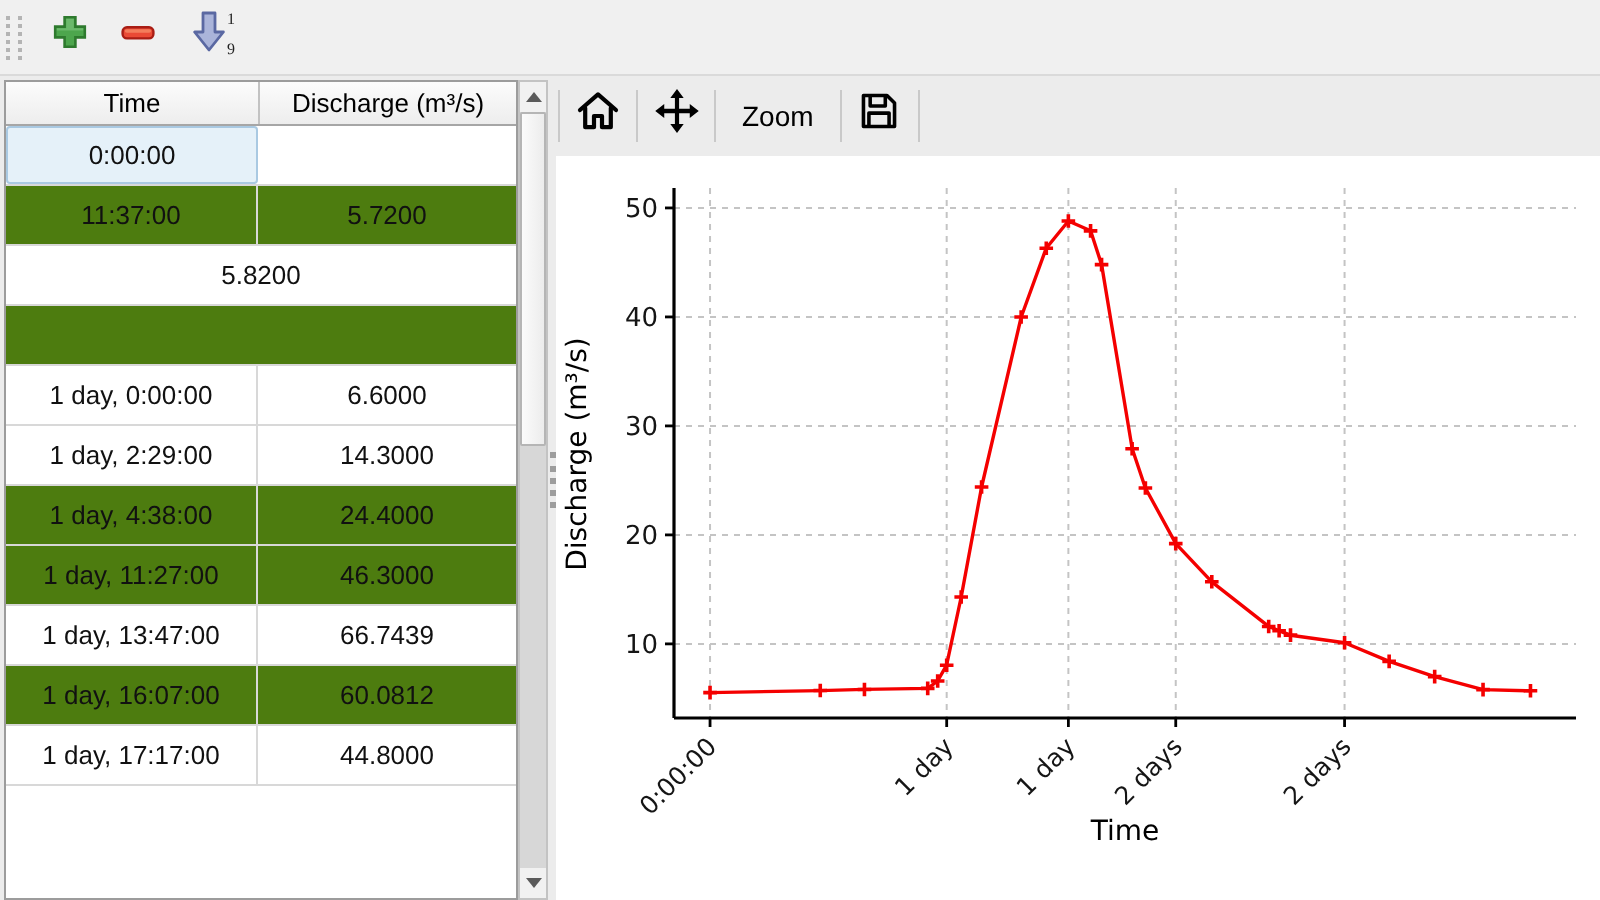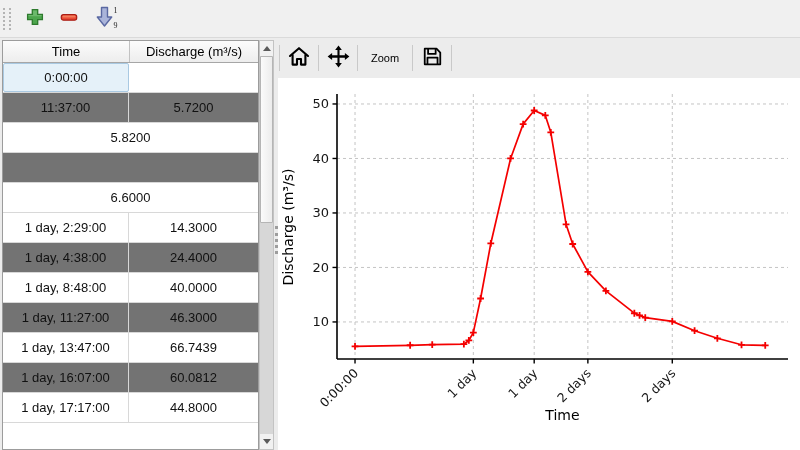--- a/index.html
+++ b/index.html
@@ -23,41 +23,41 @@
   
   .tablewrap{
     position:absolute;left:2px;top:40px;width:257px;height:410px;
     background:#fff;border:1px solid #9c9c9c;box-sizing:border-box;overflow:hidden;
   }
   .thead{display:flex;height:21px;background:linear-gradient(#fcfcfc,#ededed);border-bottom:1px solid #a6a6a6;}
   .th{font-size:13px;display:flex;align-items:center;justify-content:center;color:#000;}
   .th.c0{width:126px;border-right:1px solid #c2c2c2;}
   .th.c1{flex:1;}
   .trow{display:flex;height:30px;border-bottom:1px solid #d8d8d8;background:#fff;box-sizing:border-box;}
-  .trow.alt{background:#737373;text-align:right;}
+  .trow.alt{background:#4d7c0f;text-align:right;}
   .tcell{font-size:13px;display:flex;align-items:center;justify-content:center;box-sizing:border-box;}
   .tcell.c0{width:126px;border-right:1px solid #d8d8d8;}
   .tcell.c1{flex:1;}
   .tcell.sel{background:#e5f1f9;border:1px solid #a9c9e2;border-radius:2px;}
   
   .vscroll{position:absolute;left:259px;top:40px;width:15px;height:410px;background:#d7d7d7;border:1px solid #c3c3c3;box-sizing:border-box;}
   .sbtn{position:absolute;left:0;width:13px;height:15px;background:#f1f1f1;display:flex;align-items:center;justify-content:center;}
   .sb-up{top:0;}
   .sb-down{bottom:0;}
   .arr-up{width:0;height:0;border-left:4px solid transparent;border-right:4px solid transparent;border-bottom:5px solid #5a5a5a;}
   .arr-down{width:0;height:0;border-left:4px solid transparent;border-right:4px solid transparent;border-top:5px solid #5a5a5a;}
   .sthumb{position:absolute;left:0;top:15px;width:13px;height:167px;background:linear-gradient(90deg,#fbfbfb,#ececec);border:1px solid #b5b5b5;box-sizing:border-box;border-radius:1px;}
   
   .splitter{position:absolute;left:274px;top:38px;width:5px;height:412px;background:#ececec;}
   .splitter .sgrip{position:absolute;left:1px;top:188px;width:3px;height:28px;border-left:3px dotted #9d9d9d;}
   
   .chart-toolbar{position:absolute;left:279px;top:42px;height:32px;display:flex;align-items:center;}
   .csep{width:1px;height:26px;background:#c9c9c9;}
   .cbtn{width:38px;height:30px;display:flex;align-items:center;justify-content:center;}
-  .zoom-btn{height:30px;display:flex;align-items:center;padding:0 13px;font-size:11px;color:#000;}
+  .zoom-btn{height:30px;display:flex;align-items:center;padding:0 13px;font-size:14px;color:#000;}
   .figure{position:absolute;left:278px;top:78px;width:522px;height:372px;background:#fff;}
   .figure svg{position:absolute;left:0;top:0;}
 </style>
 </head>
 <body>
 
 <div class="toolbar-top">
   <div class="grip"></div>
 
   <div class="tbtn" title="">
@@ -101,33 +101,30 @@
       <div class="trow alt">
         <div class="tcell c0">11:37:00</div>
         <div class="tcell c1">5.7200</div>
       </div>
       <div class="trow">
         <div class="tcell c1">5.8200</div>
       </div>
       <div class="trow alt">
       </div>
       <div class="trow">
+        <div class="tcell c0">1 day, 0:00:00</div>
         <div class="tcell c1">6.6000</div>
       </div>
       <div class="trow">
         <div class="tcell c0">1 day, 2:29:00</div>
         <div class="tcell c1">14.3000</div>
       </div>
       <div class="trow alt">
         <div class="tcell c0">1 day, 4:38:00</div>
         <div class="tcell c1">24.4000</div>
-      </div>
-      <div class="trow">
-        <div class="tcell c0">1 day, 8:48:00</div>
-        <div class="tcell c1">40.0000</div>
       </div>
       <div class="trow alt">
         <div class="tcell c0">1 day, 11:27:00</div>
         <div class="tcell c1">46.3000</div>
       </div>
       <div class="trow">
         <div class="tcell c0">1 day, 13:47:00</div>
         <div class="tcell c1">66.7439</div>
       </div>
       <div class="trow alt">

